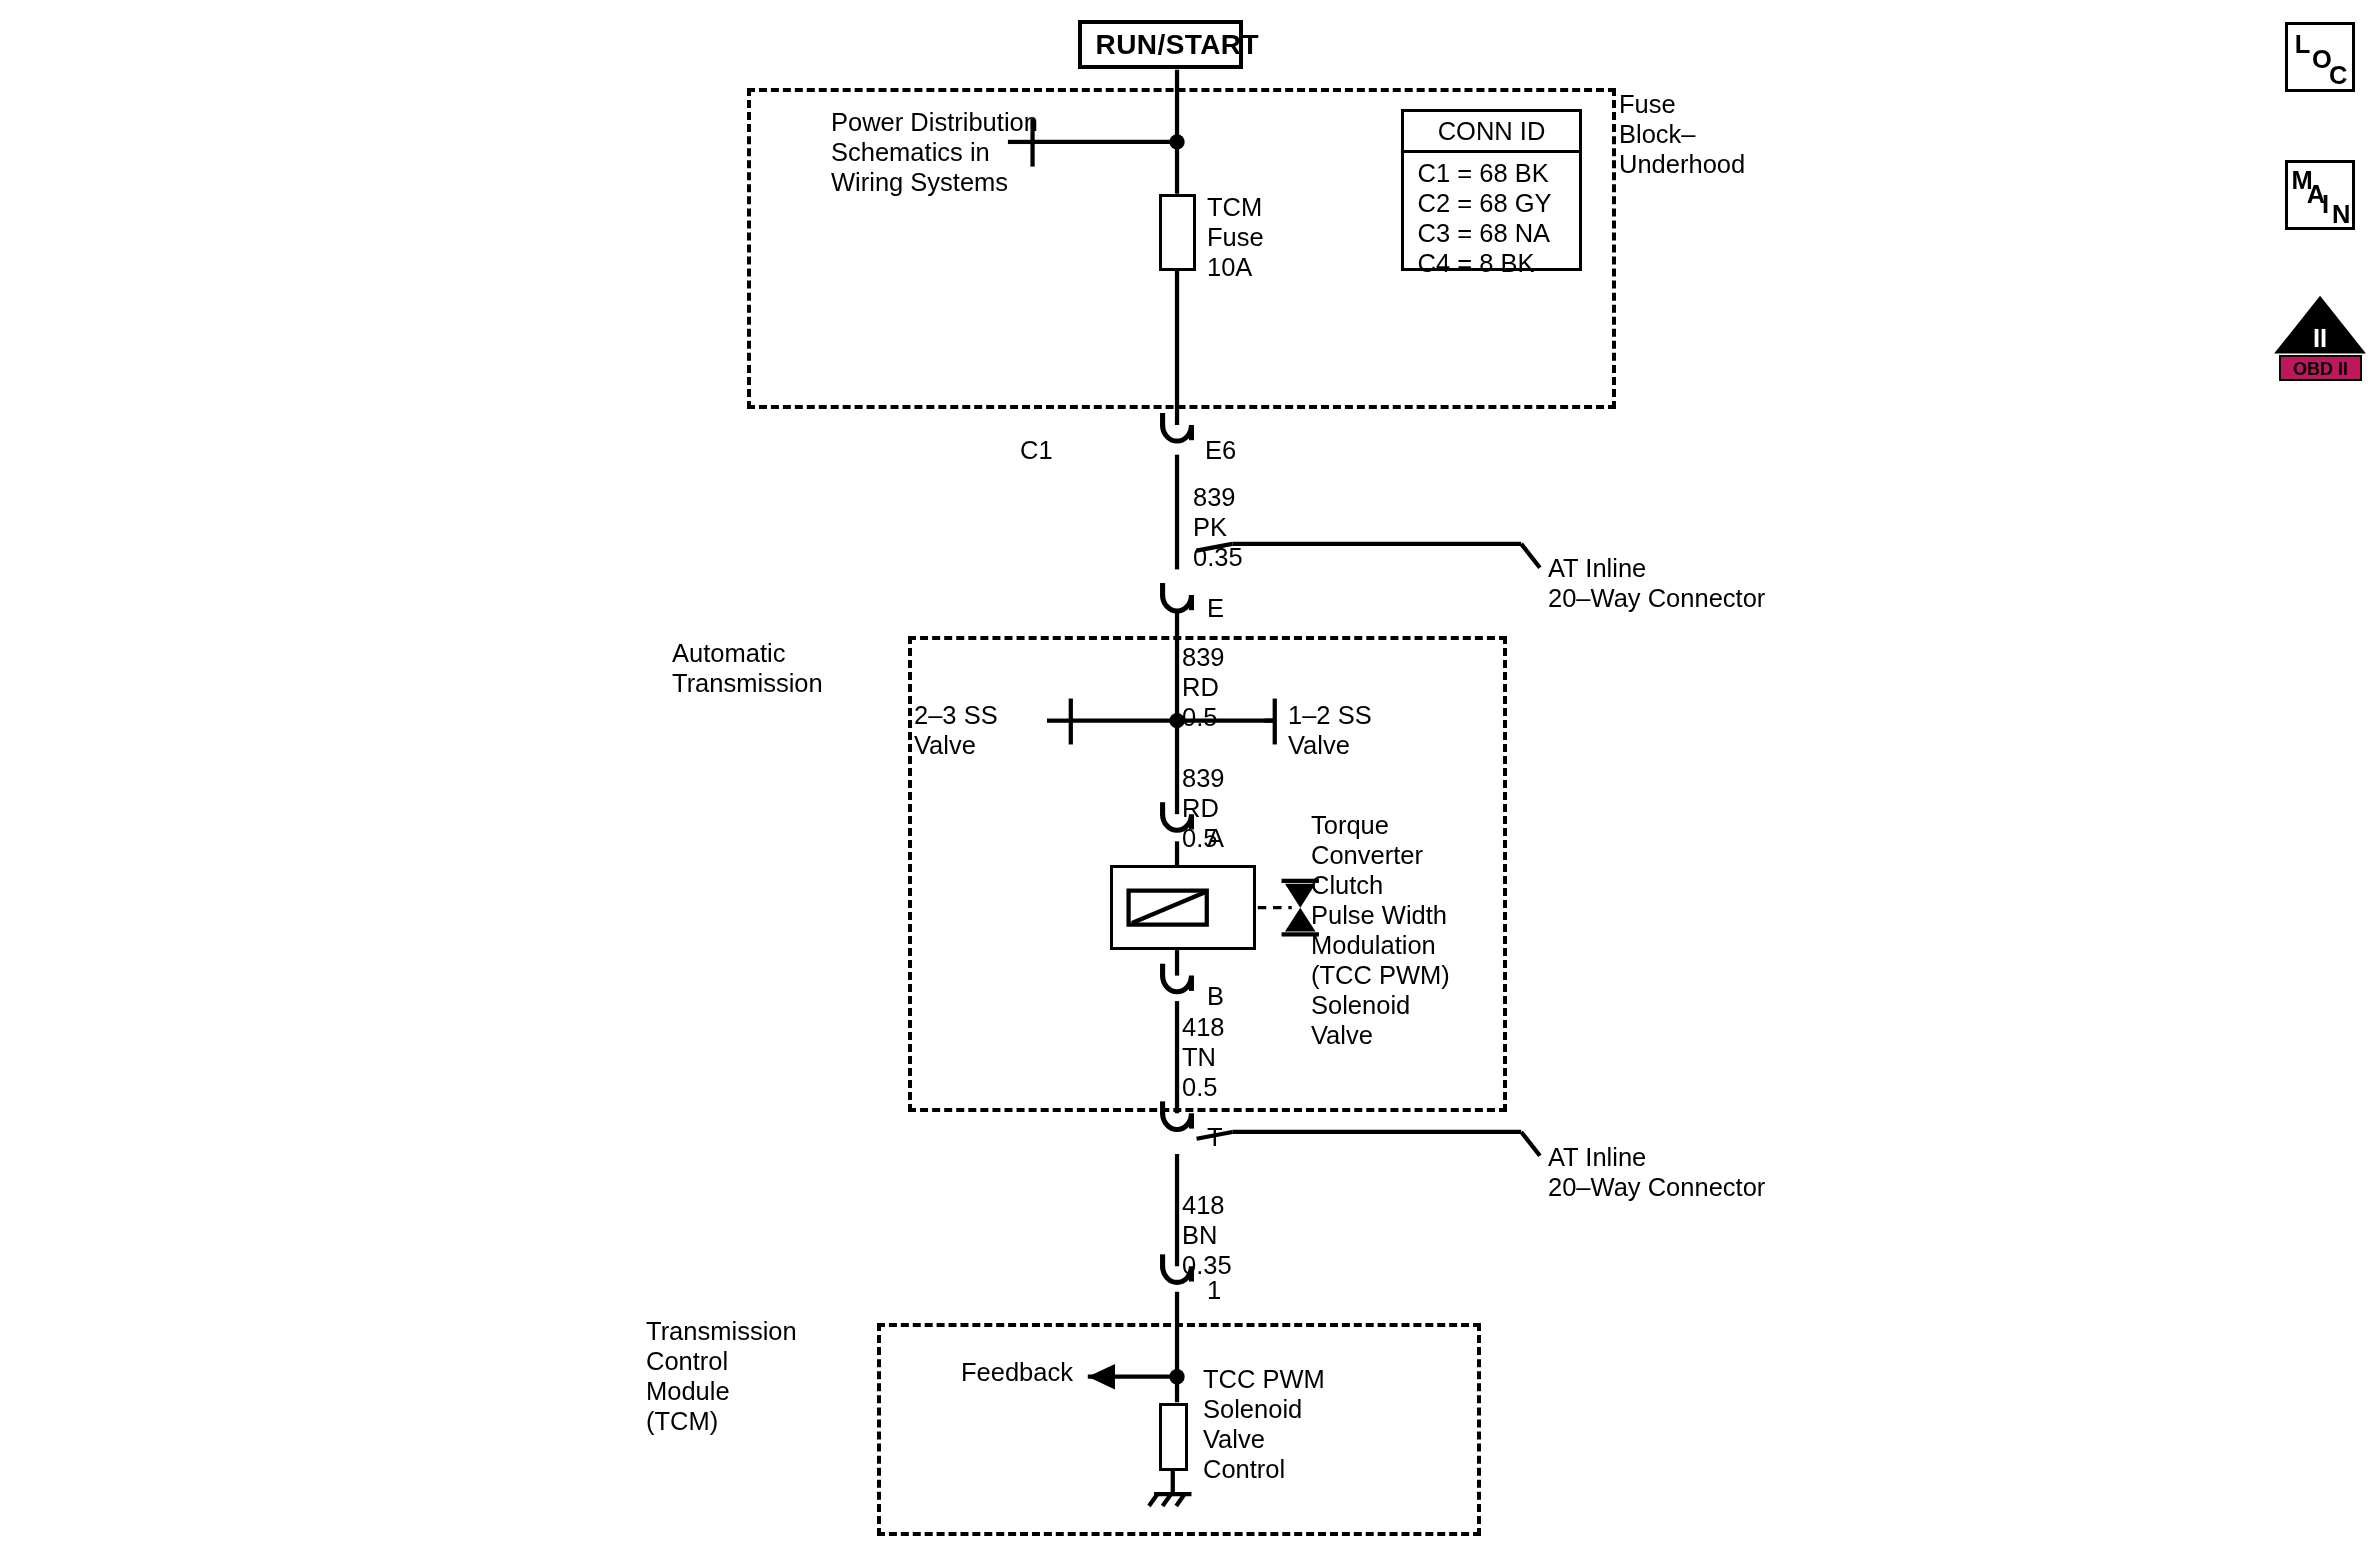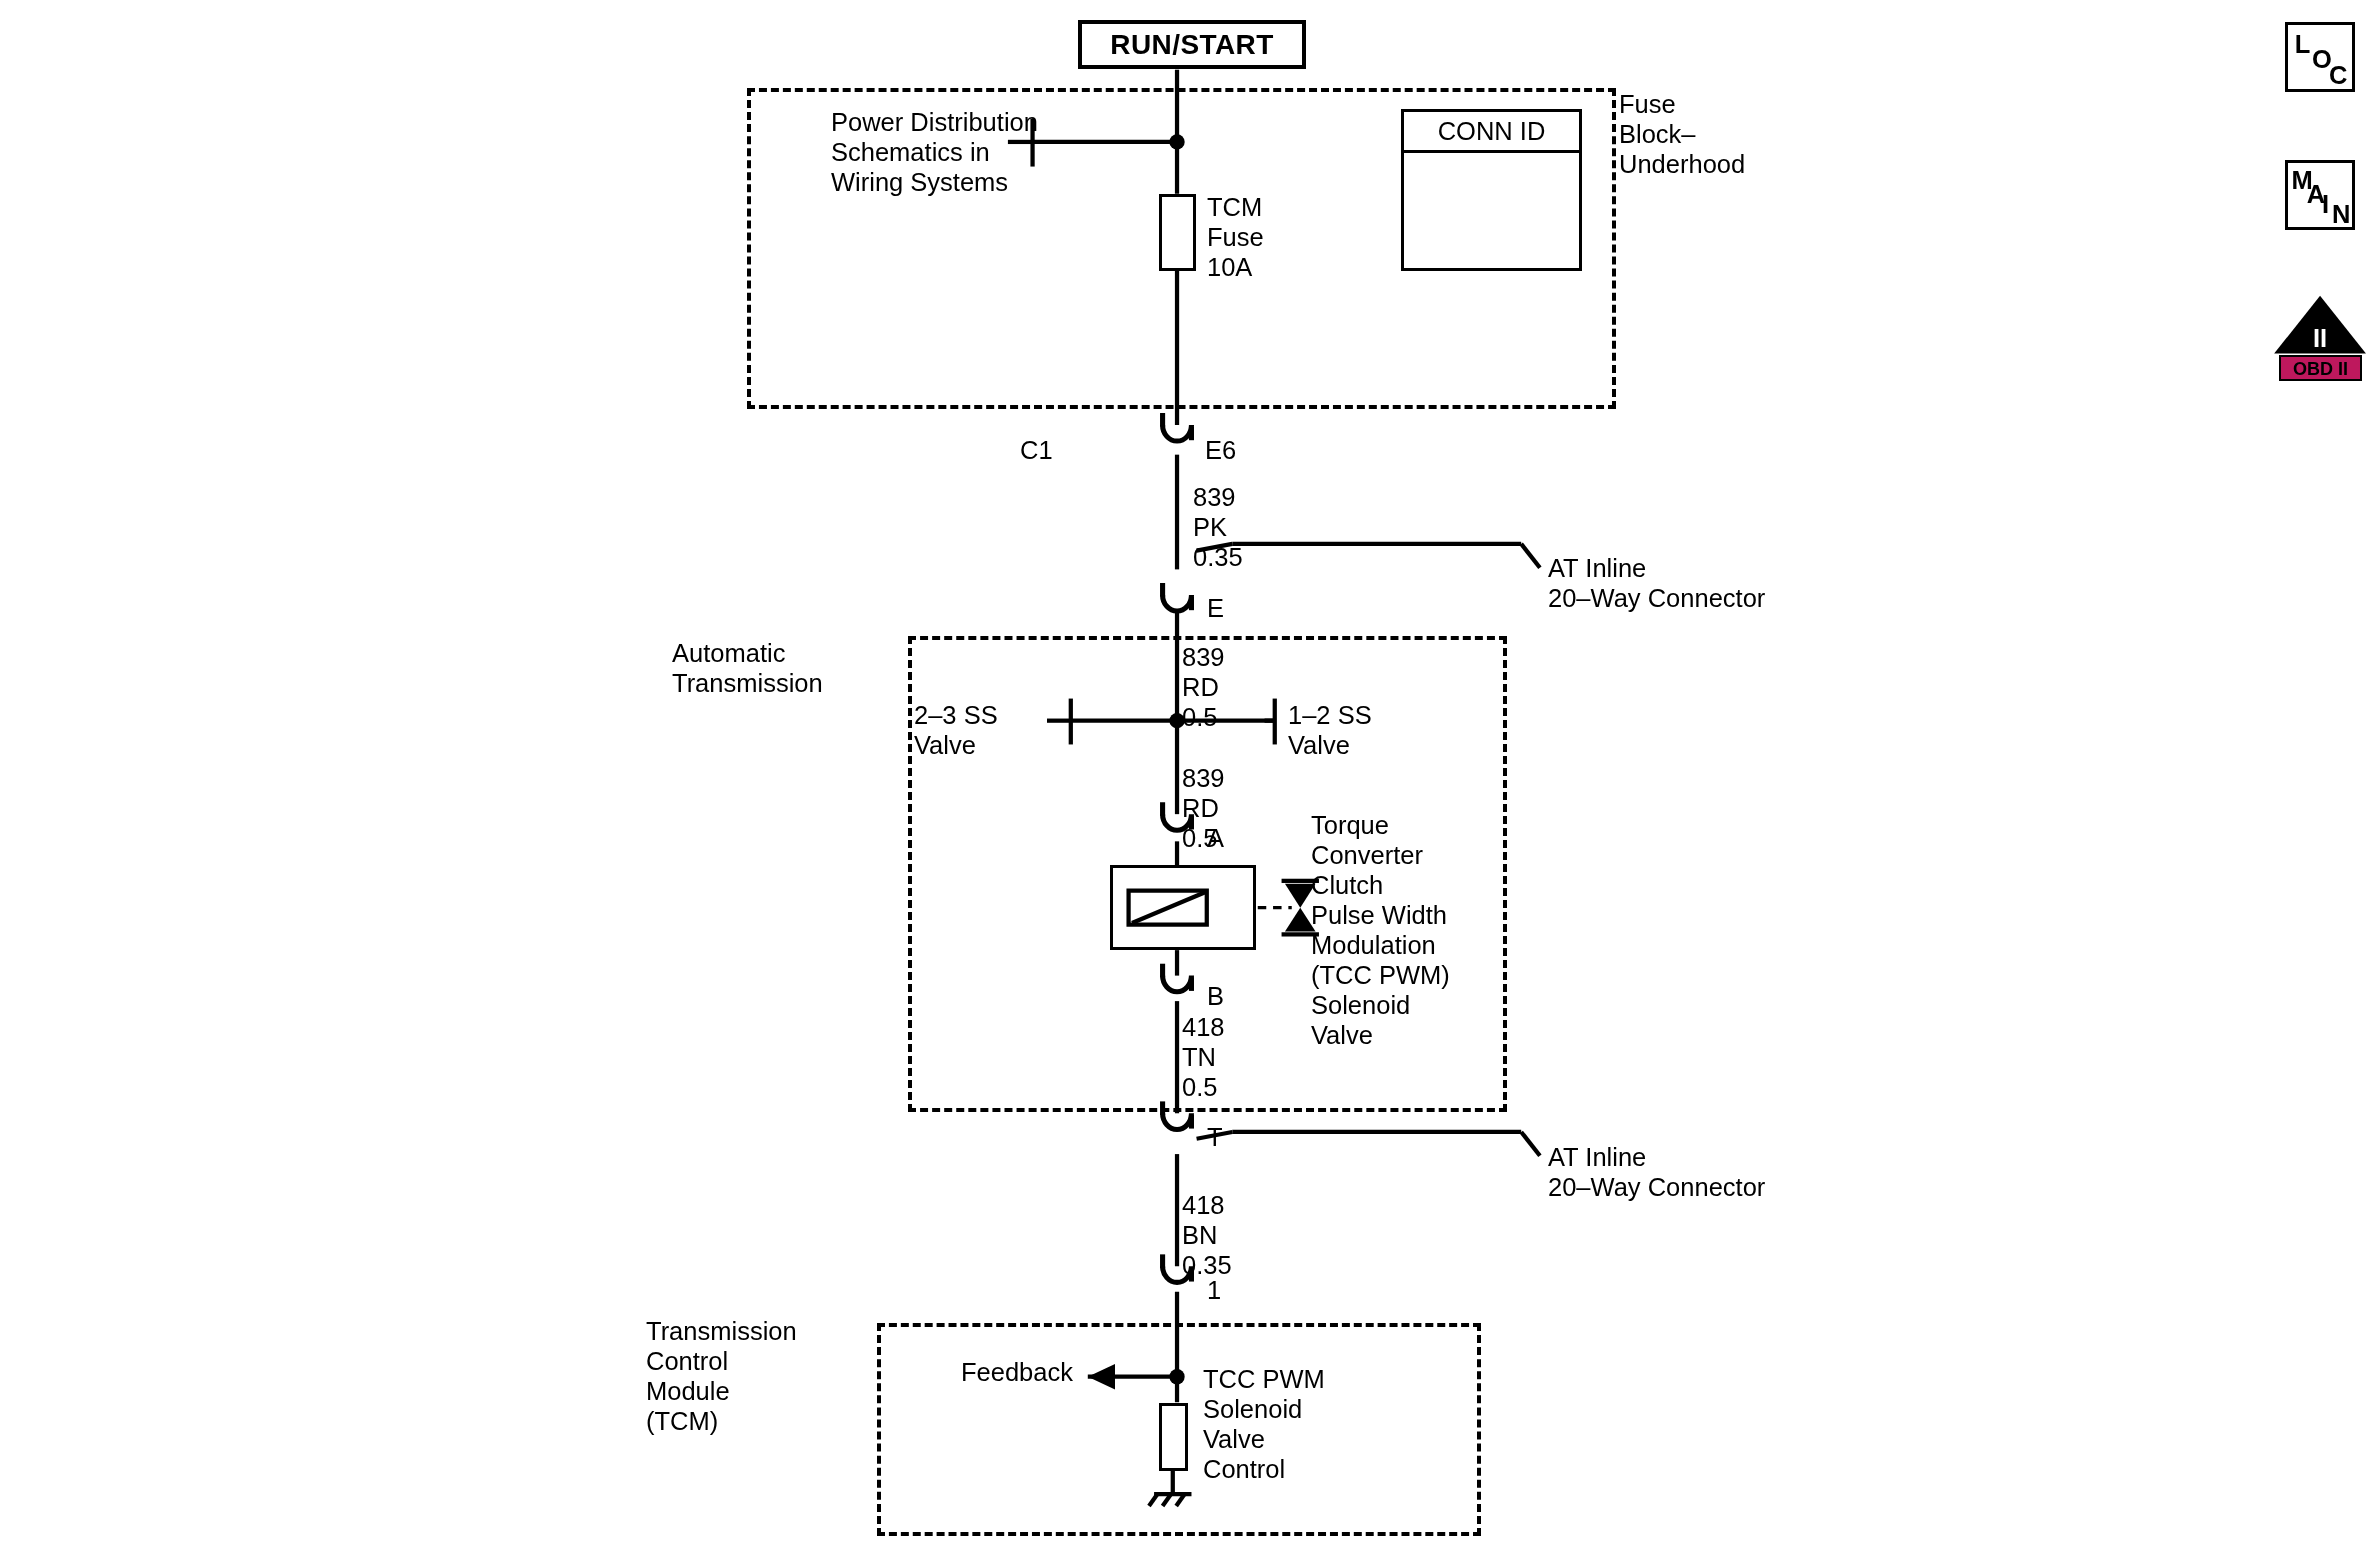--- a/index.html
+++ b/index.html
@@ -99,34 +99,40 @@
     text-align: center;
     box-sizing: border-box;
     padding: 0.9px 3.4px;
   }
 </style>
 </head>
 <body>
 
 <div id="sheet">
 
-  <div id="runstart" style="left:1078px; top:20.4px; width:228px; height:49px;">RUN/START</div>
+  <div id="runstart" style="left:1078px; top:20.4px; width:165px; height:49px;">RUN/START</div>
 
   <div class="dashbox" style="left:747px; top:88px; width:869px; height:321px;"></div>
 
   <div class="lbl" style="left:1619px; top:89px;">Fuse
 Block–
 Underhood</div>
 
   <div class="lbl" style="left:794px; top:107px;margin-left:37px;">Power Distribution
 Schematics in
 Wiring Systems</div>
 
   <div id="connid" style="left:1401px; top:109px; width:181px; height:162px;">
     <div class="hdr">CONN ID</div>
+    <div class="rows">
+      <div>C1 = 68 BK</div>
+      <div>C2 = 68 GY</div>
+      <div>C3 = 68 NA</div>
+      <div>C4 = 8 BK</div>
+    </div>
   </div>
 
   <div class="fusebody" style="left:1159px; top:194px; width:37px; height:77px;"></div>
   <div class="lbl" style="left:1207px; top:192px;">TCM
 Fuse
 10A</div>
 
   <div class="lbl r" style="left:1020px; top:435px; width:85px;">C1</div>
   <div class="lbl" style="left:1205px; top:435px;">E6</div>
 

